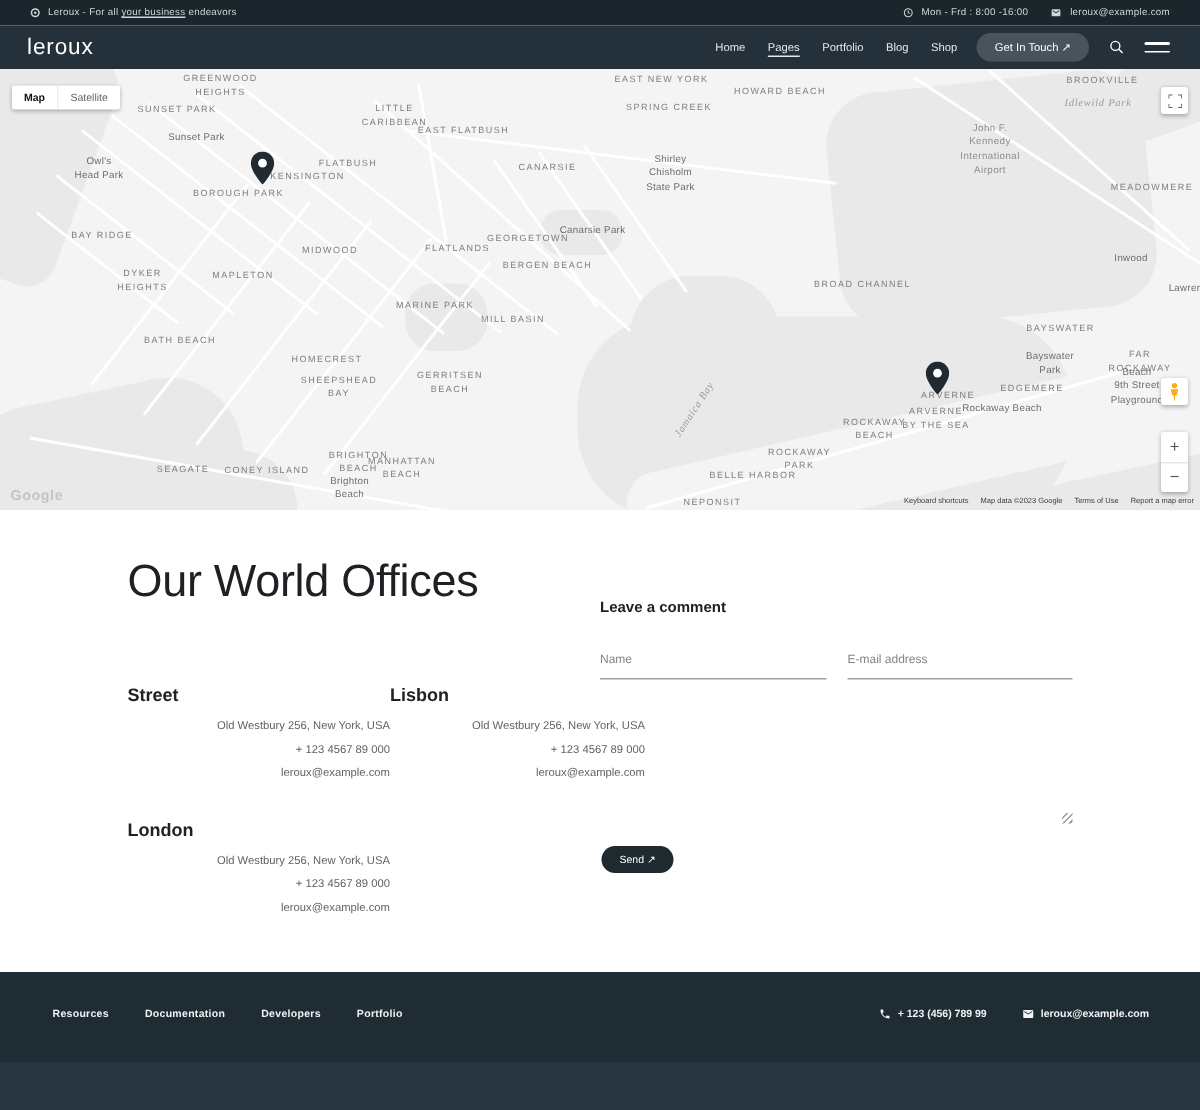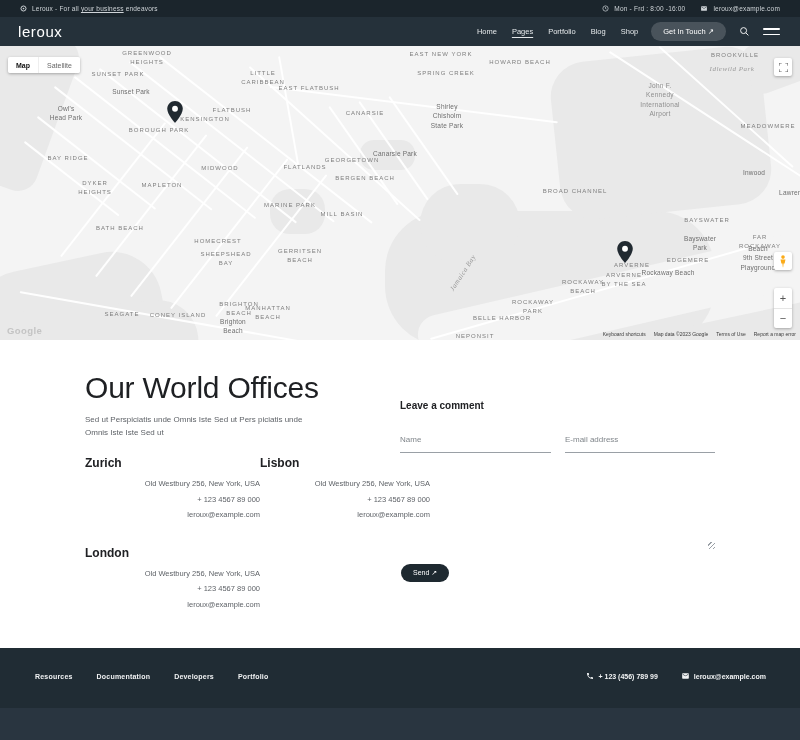--- a/index.html
+++ b/index.html
@@ -295,24 +295,23 @@
     <div class="glogo">Google</div>
     <div class="map-attr" id="attr">
         <a class="attr-item">Keyboard shortcuts</a>
         <a class="attr-item">Map data ©2023 Google</a>
         <a class="attr-item">Terms of Use</a>
         <a class="attr-item">Report a map error</a>
       </div>
   </div>
 
   <div class="h1">Our World Offices</div>
-  <div class="subtitle">Sed ut Perspiciatis unde Omnis Iste Sed ut Pers piciatis unde Omnis Iste Iste Sed ut</div>
   <div class="offices" id="offgrid">
       <div class="office">
-        <h3>Zurich</h3>
+        <h3>Street</h3>
         <span class="office-line">Old Westbury 256, New York, USA</span>
         <span class="office-line">+ 123 4567 89 000</span>
         <span class="office-line">leroux@example.com</span>
       </div>
       <div class="office">
         <h3>Lisbon</h3>
         <span class="office-line">Old Westbury 256, New York, USA</span>
         <span class="office-line">+ 123 4567 89 000</span>
         <span class="office-line">leroux@example.com</span>
       </div>

